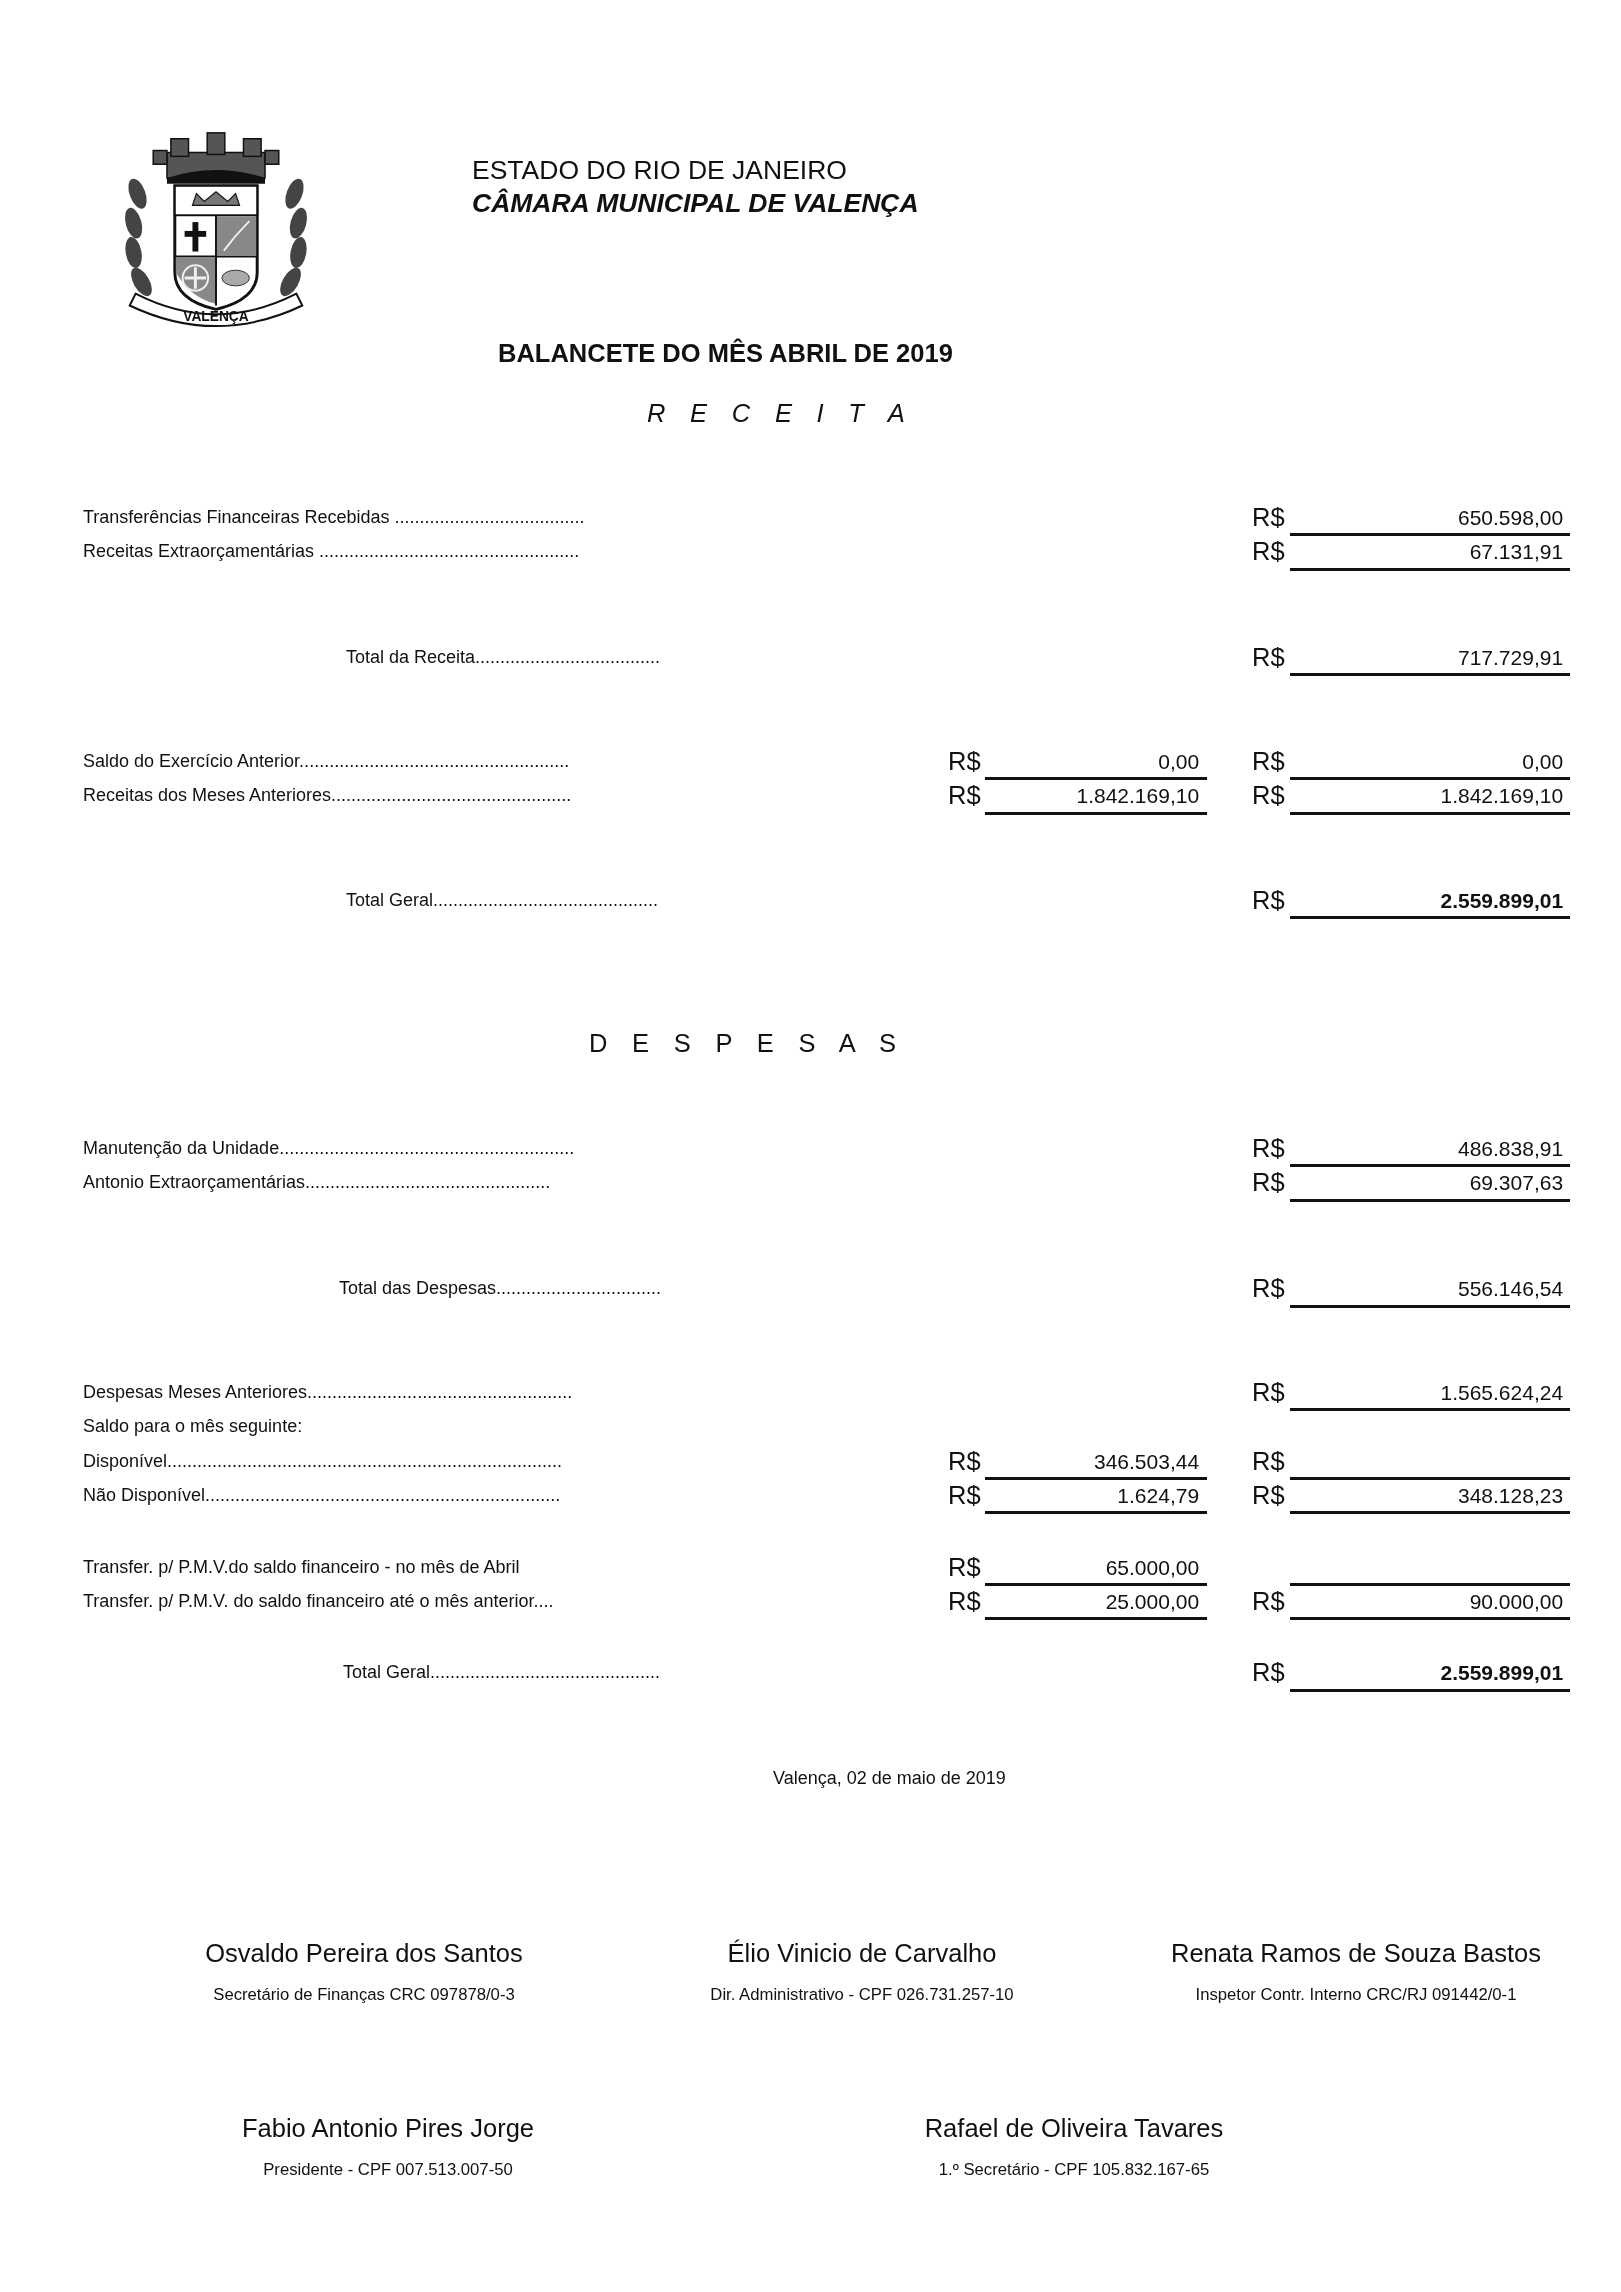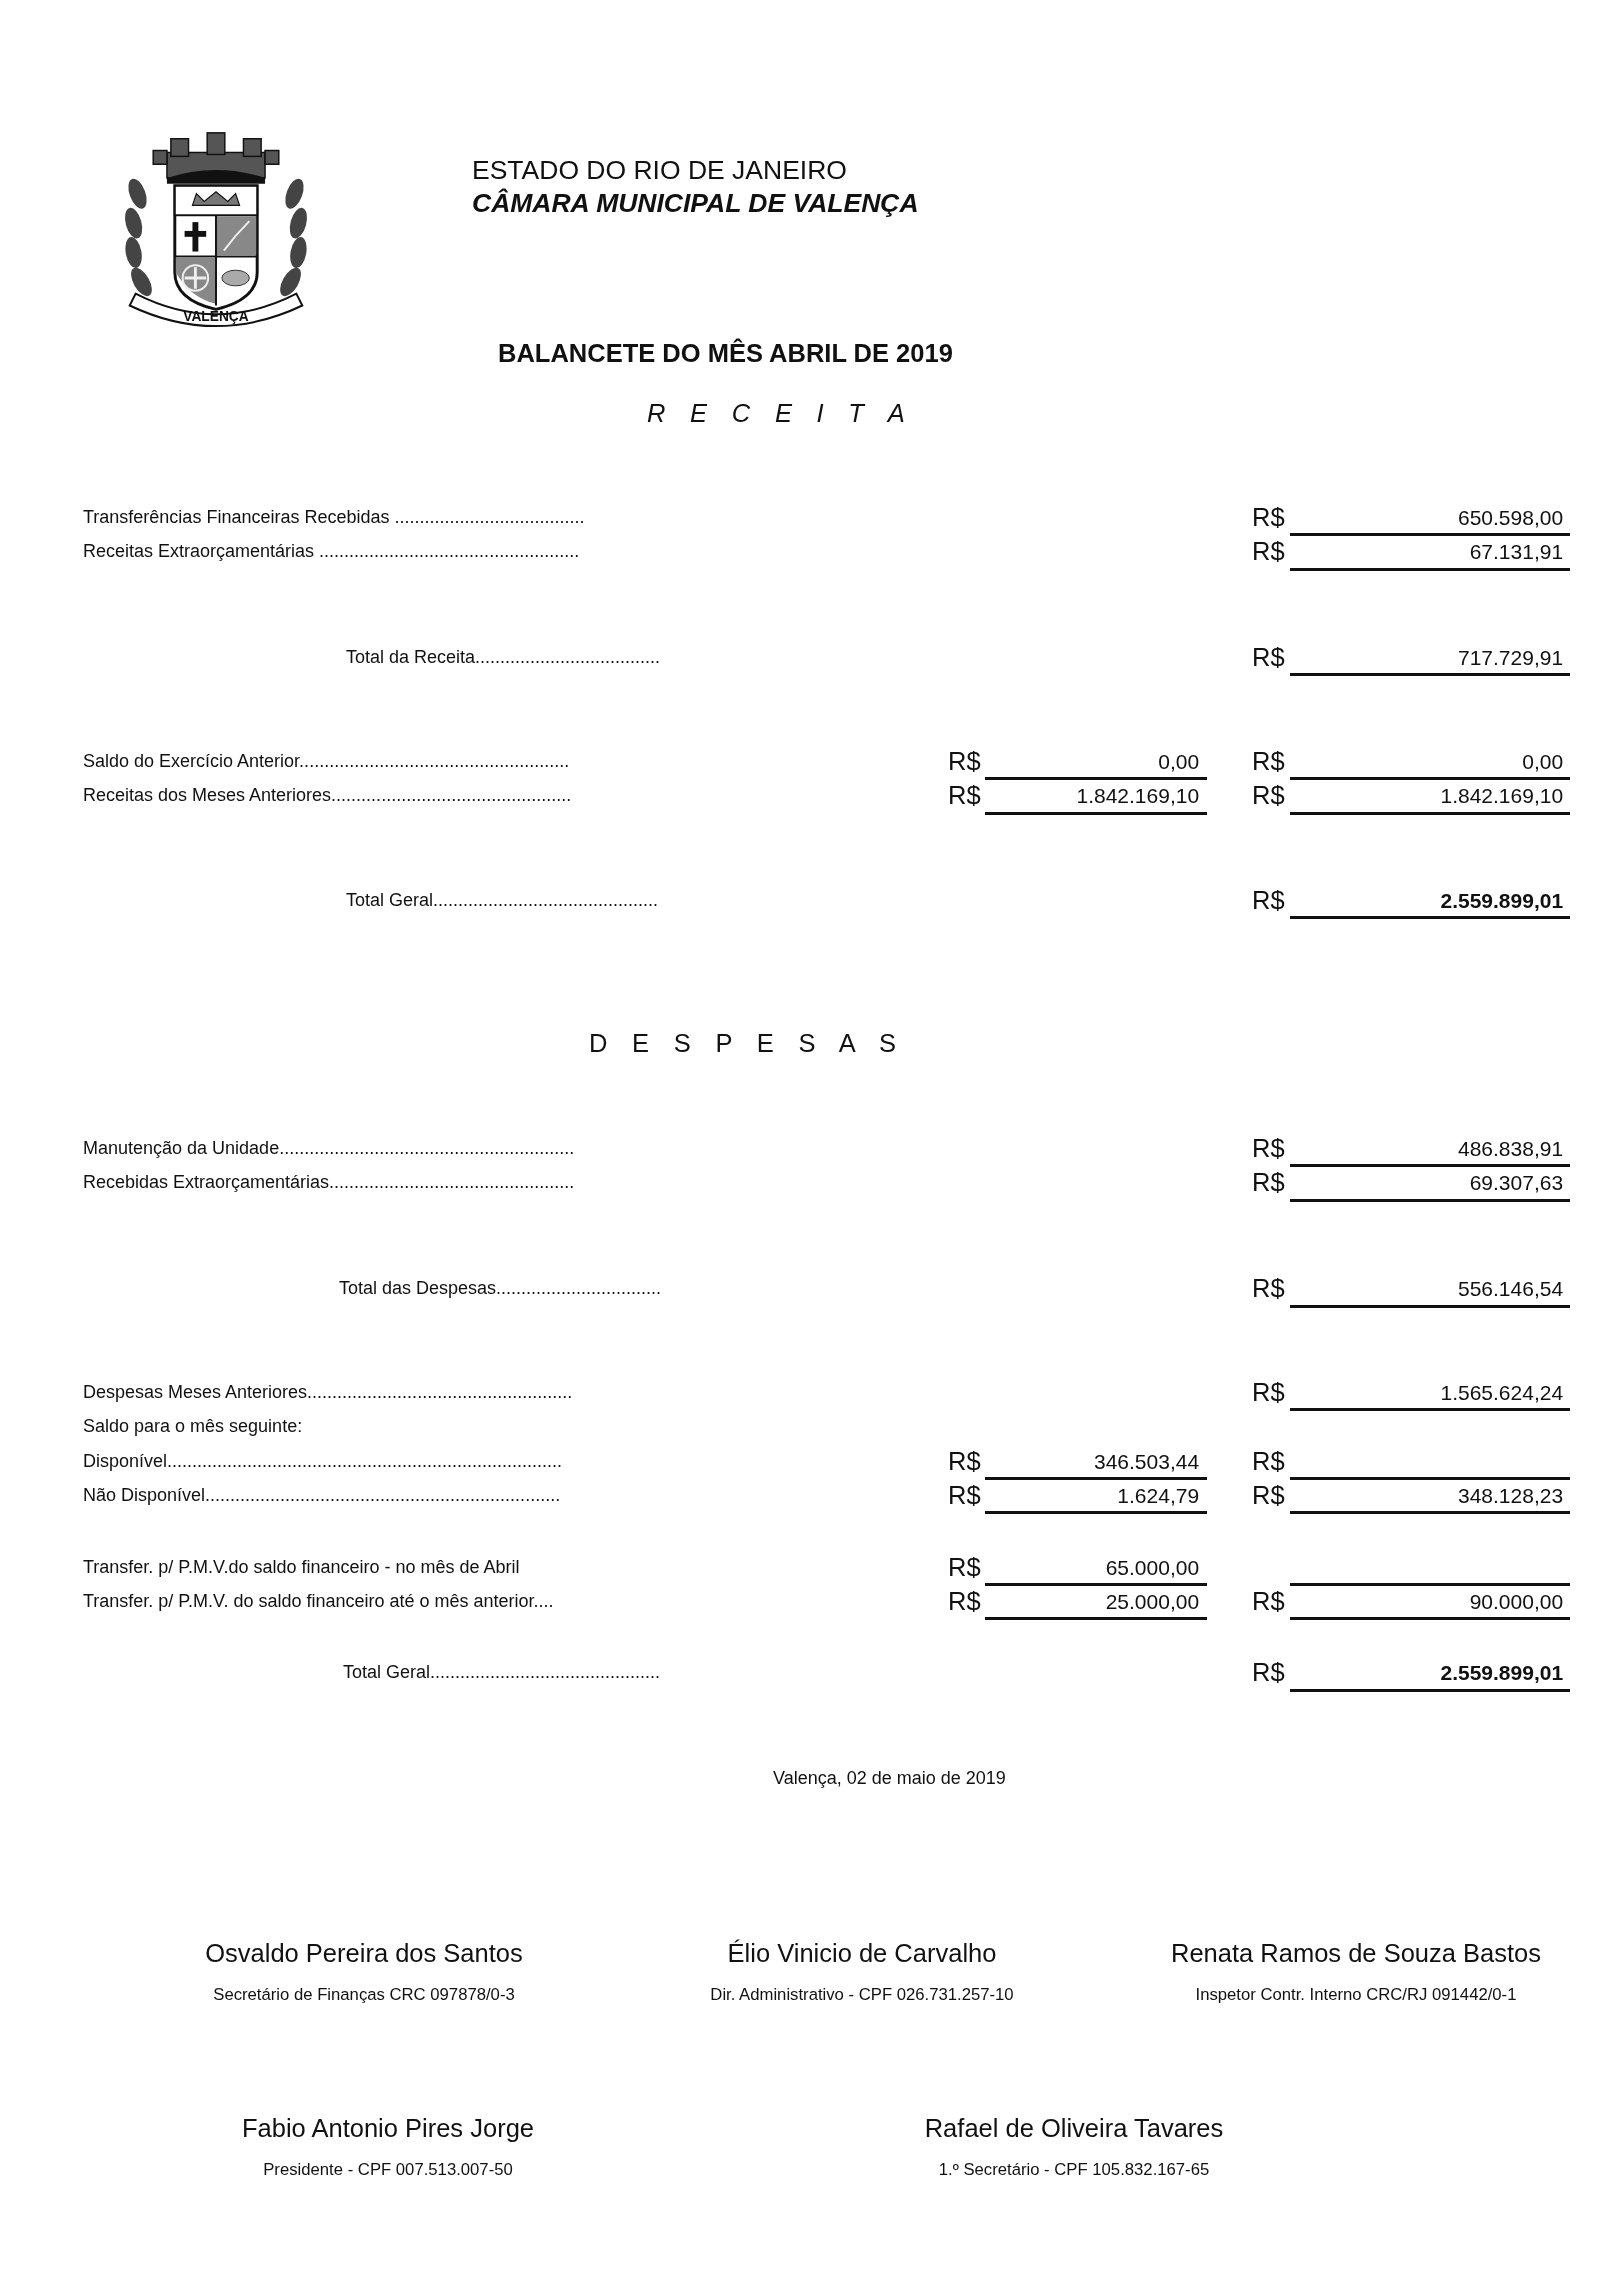--- a/index.html
+++ b/index.html
@@ -128,21 +128,21 @@
 
 <div class="abs section" style="left:589px; top:1029px;">D E S P E S A S</div>
 
 <div>
   <div class="abs t26 label" style="top:1134px;">Manutenção da Unidade...........................................................</div>
   <div class="abs cur right" style="top:1134px;">R$</div>
   <div class="abs amt right" style="top:1134px;"><span>486.838,91</span></div>
   <div class="uline right" style="top:1164px;"></div>
 </div>
 <div>
-  <div class="abs t26 label" style="top:1168px;">Recebidas Extraorçamentárias.................................................</div>
+  <div class="abs t26 label" style="top:1168px;">Antonio Extraorçamentárias.................................................</div>
   <div class="abs cur right" style="top:1168px;">R$</div>
   <div class="abs amt right" style="top:1168px;"><span>69.307,63</span></div>
   <div class="uline right" style="top:1199px;"></div>
 </div>
 
 <div>
   <div class="abs t26" style="left:327px; top:1274px;">Total das Despesas.................................</div>
   <div class="abs cur right" style="top:1274px;">R$</div>
   <div class="abs amt right" style="top:1274px;"><span>556.146,54</span></div>
   <div class="uline right" style="top:1305px;"></div>

